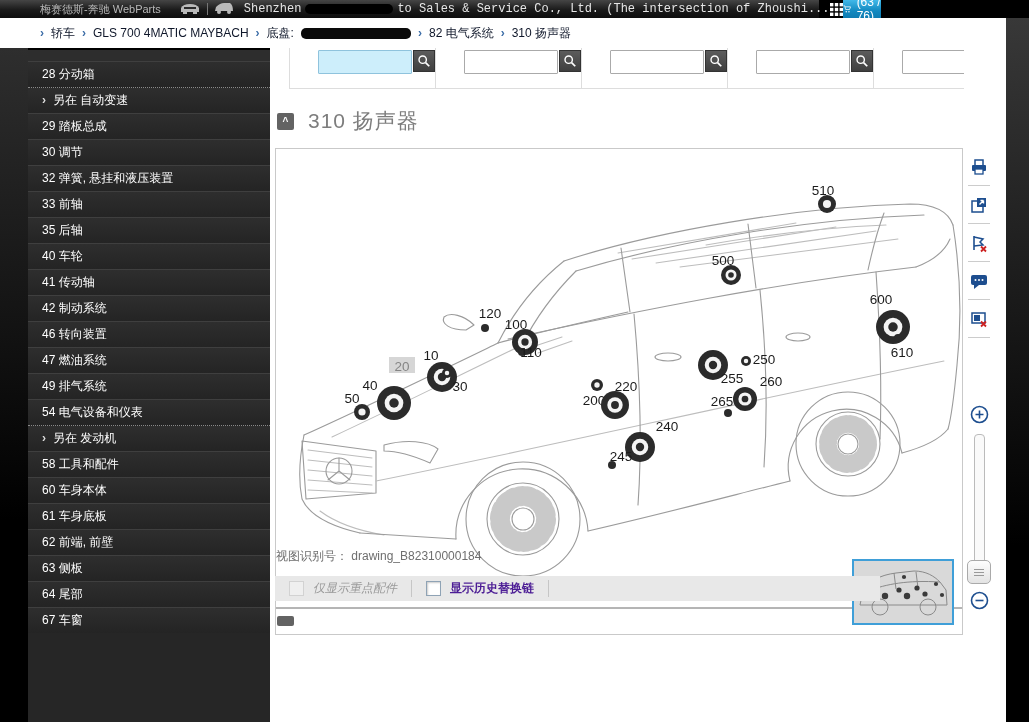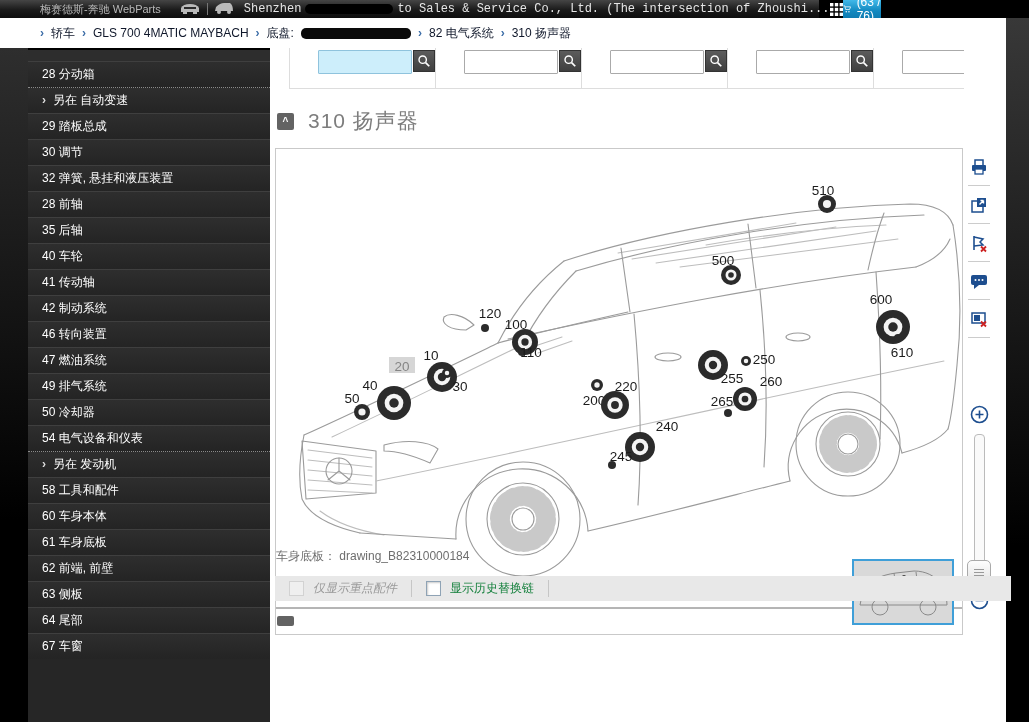--- a/index.html
+++ b/index.html
@@ -60,25 +60,25 @@
   #tools{position:absolute;left:694px;top:100px;width:30px;height:487px;display:flex;flex-direction:column;align-items:center;}
   .tbtn{width:24px;height:24px;margin:7px 0 6px 0;display:flex;align-items:center;justify-content:center;cursor:pointer;}
   .tsep{width:22px;height:1px;background:#ccc;}
   #zoomin{margin-top:64px;}
   #ztrack{width:9px;height:137px;border:1px solid #bbb;background:#fafafa;border-radius:4px;margin-top:2px;}
   #zhandle{width:22px;height:22px;border:1px solid #aaa;border-radius:5px;background:linear-gradient(#fdfdfd,#e3e3e3);
     margin-top:-13px;display:flex;flex-direction:column;align-items:center;justify-content:center;gap:2px;cursor:grab;}
   #zhandle i{display:block;width:10px;height:1px;background:#999;}
   
   #drawid{position:absolute;left:6px;top:500px;font-size:12px;color:#6e6e6e;}
-  #filters{position:absolute;left:5px;top:528px;width:736px;height:25px;background:#e8e8e8;
+  #filters{position:absolute;left:5px;top:528px;width:605px;height:25px;background:#e8e8e8;
     display:flex;align-items:center;box-sizing:border-box;padding-left:14px;}
   .filter{display:flex;align-items:center;gap:9px;cursor:pointer;}
   .filter .cb{width:13px;height:13px;background:#fff;border:1px solid #8fa3b5;box-shadow:inset 1px 1px 2px #ccc;}
-  .filter .ftxt{font-size:12px;color:#15803d;font-weight:normal;}
+  .filter .ftxt{font-size:12px;color:#4c1d95;font-weight:bold;}
   .filter.off{cursor:default;}
   .filter.off .cb{background:#efefef;border-color:#d2d2d2;box-shadow:none;}
   .filter.off .ftxt{color:#9a9a9a;font-style:italic;font-weight:normal;}
   .fsep{width:1px;height:17px;background:#c6c6c6;margin:0 14px;}
   #stub{position:absolute;left:7px;top:568px;width:17px;height:10px;background:#636363;border-radius:2px;cursor:pointer;}
 </style>
 </head>
 <body>
 
 <div id="topbar" class="abs">
@@ -151,29 +151,28 @@
 <div id="rstrip" class="abs"></div>
 
 <nav id="sidebar" class="abs">
   <ul id="sb">
       <li class="partial"></li>
       <li class="sbi"><span>28 分动箱</span></li>
       <li class="sbi also"><span class="arrow">›</span><span>另在 自动变速</span></li>
       <li class="sbi"><span>29 踏板总成</span></li>
       <li class="sbi"><span>30 调节</span></li>
       <li class="sbi"><span>32 弹簧, 悬挂和液压装置</span></li>
-      <li class="sbi"><span>28 前轴</span></li>
+      <li class="sbi"><span>33 前轴</span></li>
       <li class="sbi"><span>35 后轴</span></li>
       <li class="sbi"><span>40 车轮</span></li>
       <li class="sbi"><span>41 传动轴</span></li>
       <li class="sbi"><span>42 制动系统</span></li>
       <li class="sbi"><span>46 转向装置</span></li>
       <li class="sbi"><span>47 燃油系统</span></li>
       <li class="sbi"><span>49 排气系统</span></li>
-      <li class="sbi"><span>50 冷却器</span></li>
       <li class="sbi"><span>54 电气设备和仪表</span></li>
       <li class="sbi also"><span class="arrow">›</span><span>另在 发动机</span></li>
       <li class="sbi"><span>58 工具和配件</span></li>
       <li class="sbi"><span>60 车身本体</span></li>
       <li class="sbi"><span>61 车身底板</span></li>
       <li class="sbi"><span>62 前端, 前壁</span></li>
       <li class="sbi"><span>63 侧板</span></li>
       <li class="sbi"><span>64 尾部</span></li>
       <li class="sbi"><span>67 车窗</span></li>
     </ul>
@@ -475,21 +474,21 @@
       </div>
     <span class="tbtn" style="margin-top:4px">
       <svg width="19" height="19" viewBox="0 0 19 19">
           <circle cx="9.5" cy="9.5" r="8" fill="none" stroke="#1d4e8f" stroke-width="1.6"></circle>
           <path d="M5.5,9.5 h8" stroke="#1d4e8f" stroke-width="1.6"></path>
         </svg>
     </span>
   </aside>
 
   <div id="drawid">
-    <span>车身底板：</span>
+    <span>视图识别号：</span>
     <span>drawing_B82310000184</span>
   </div>
 
   <div id="filters">
       <label class="filter off">
         <span class="cb"></span>
         <span class="ftxt">仅显示重点配件</span>
       </label>
       <span class="fsep"></span>
       <label class="filter">

